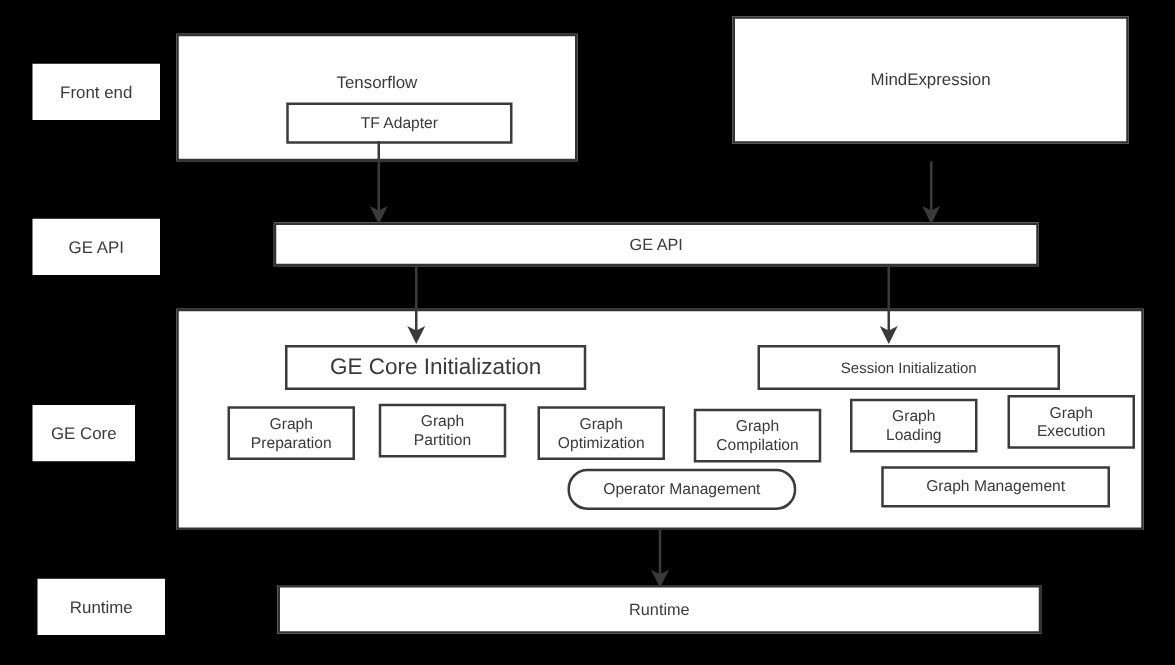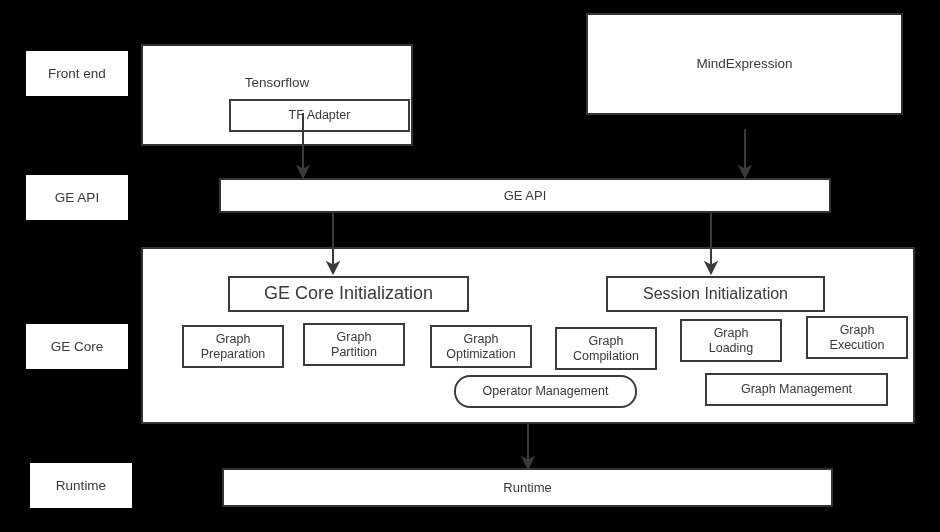--- a/index.html
+++ b/index.html
@@ -40,50 +40,50 @@
 <div id="canvas">
 
   <div class="bx tier" style="left:26px;top:51px;width:102px;height:45px;">
     <span>Front end</span>
   </div>
 
   <div class="bx tier" style="left:26px;top:175px;width:102px;height:45px;">
     <span>GE API</span>
   </div>
 
-  <div class="bx tier" style="left:26px;top:324px;width:102px;height:45px;">
+  <div class="bx tier" style="left:26px;top:324px;width:82px;height:45px;">
     <span>GE Core</span>
   </div>
 
   <div class="bx tier" style="left:30px;top:463px;width:102px;height:45px;">
     <span>Runtime</span>
   </div>
 
-  <div class="bx frame" style="left:141px;top:44px;width:272px;height:102px;display:block;padding-left:16px;">
+  <div class="bx frame" style="left:141px;top:27px;width:321px;height:102px;display:block;padding-left:16px;">
     <div class="frame-title" style="top:29px;">Tensorflow</div>
     <div class="bx inner" style="left:72px;top:53px;width:181px;height:33px;">
       <span>TF Adapter</span>
     </div>
   </div>
 
   <div class="bx frame" style="left:586px;top:13px;width:317px;height:102px;">
     <span style="font-size:13.5px;">MindExpression</span>
   </div>
 
   <div class="bx bar" style="left:219px;top:178px;width:612px;height:35px;">
     <span>GE API</span>
   </div>
 
   <div class="bx frame" style="left:141px;top:247px;width:774px;height:177px;display:block;">
 
     <div class="bx inner" style="left:71px;top:27px;width:241px;height:36px;font-size:18px;">
       <span>GE Core Initialization</span>
     </div>
 
-    <div class="bx inner" style="left:449px;top:27px;width:219px;height:36px;font-size:16px;">
+    <div class="bx inner" style="left:449px;top:27px;width:242px;height:36px;font-size:12px;">
       <span>Session Initialization</span>
     </div>
 
     <div class="bx inner two-line" style="left:25px;top:76px;width:102px;height:43px;">
       <span>Graph
 Preparation</span>
     </div>
 
     <div class="bx inner two-line" style="left:146px;top:74px;width:102px;height:43px;">
       <span>Graph

